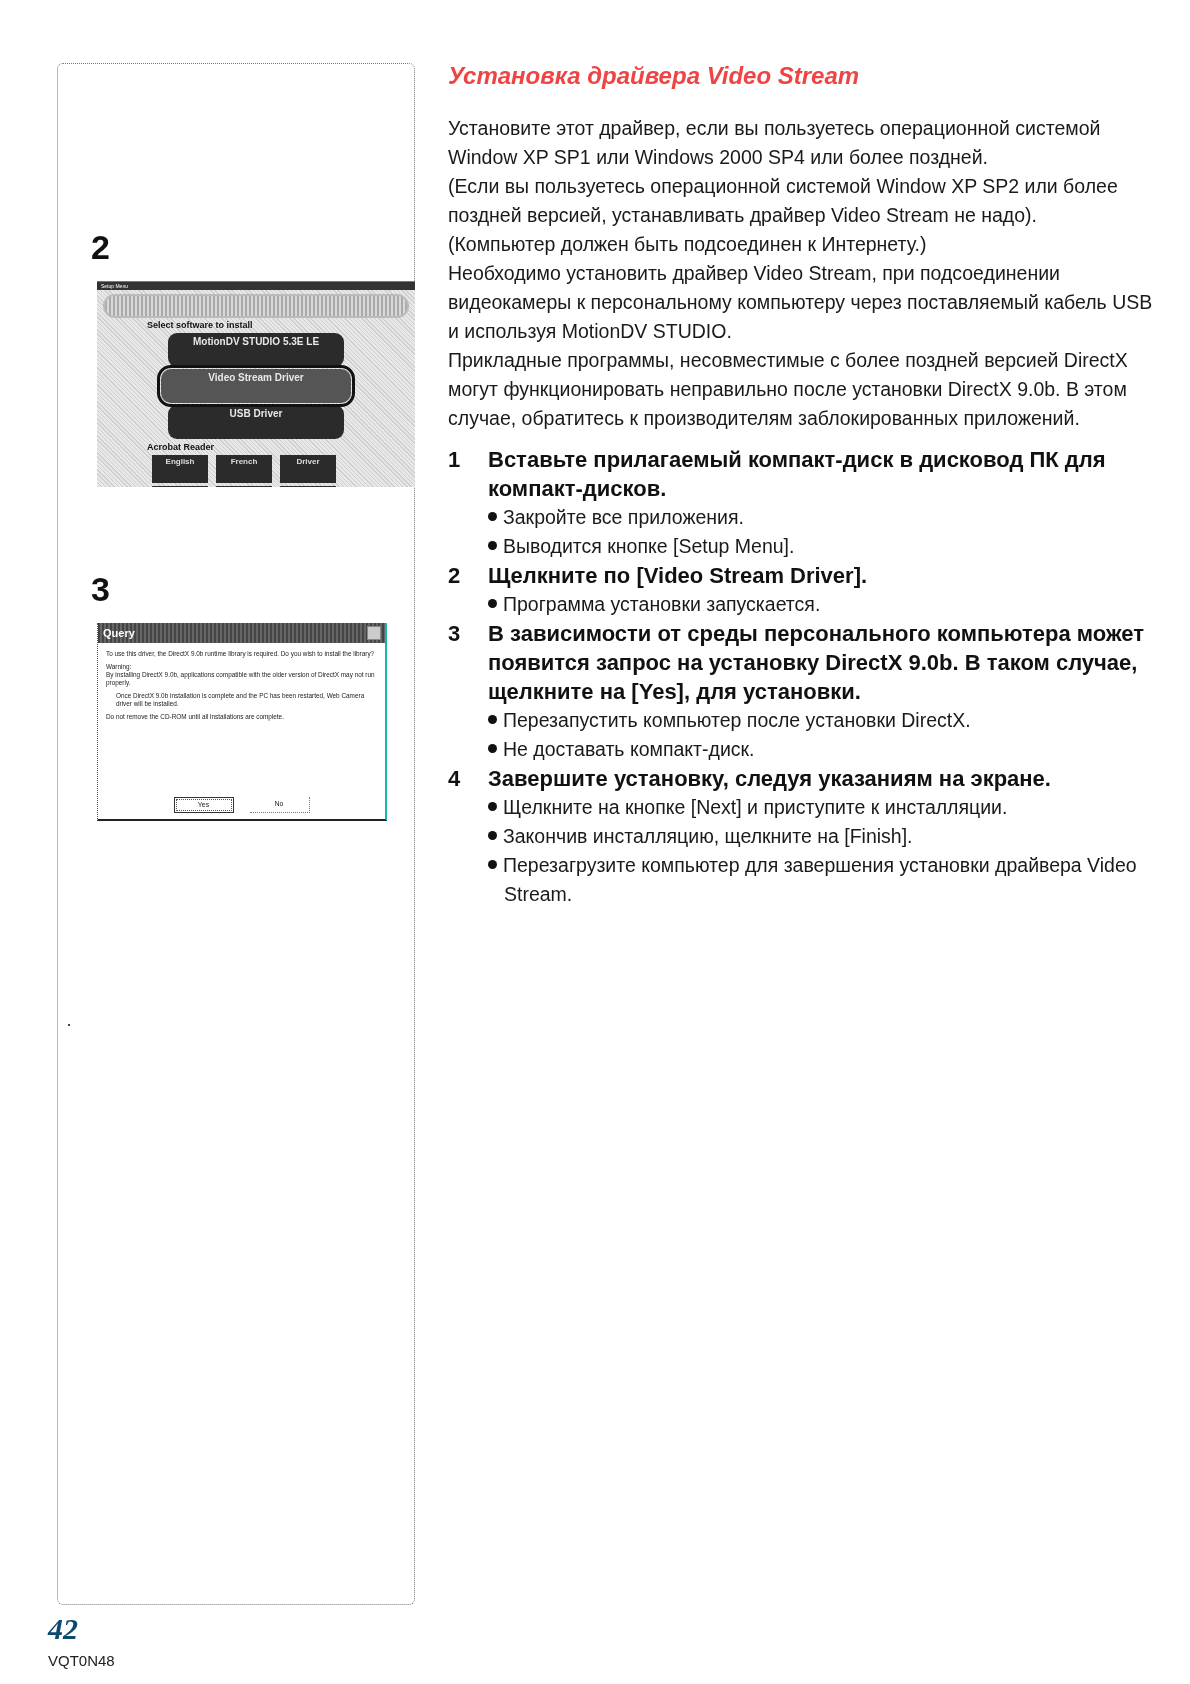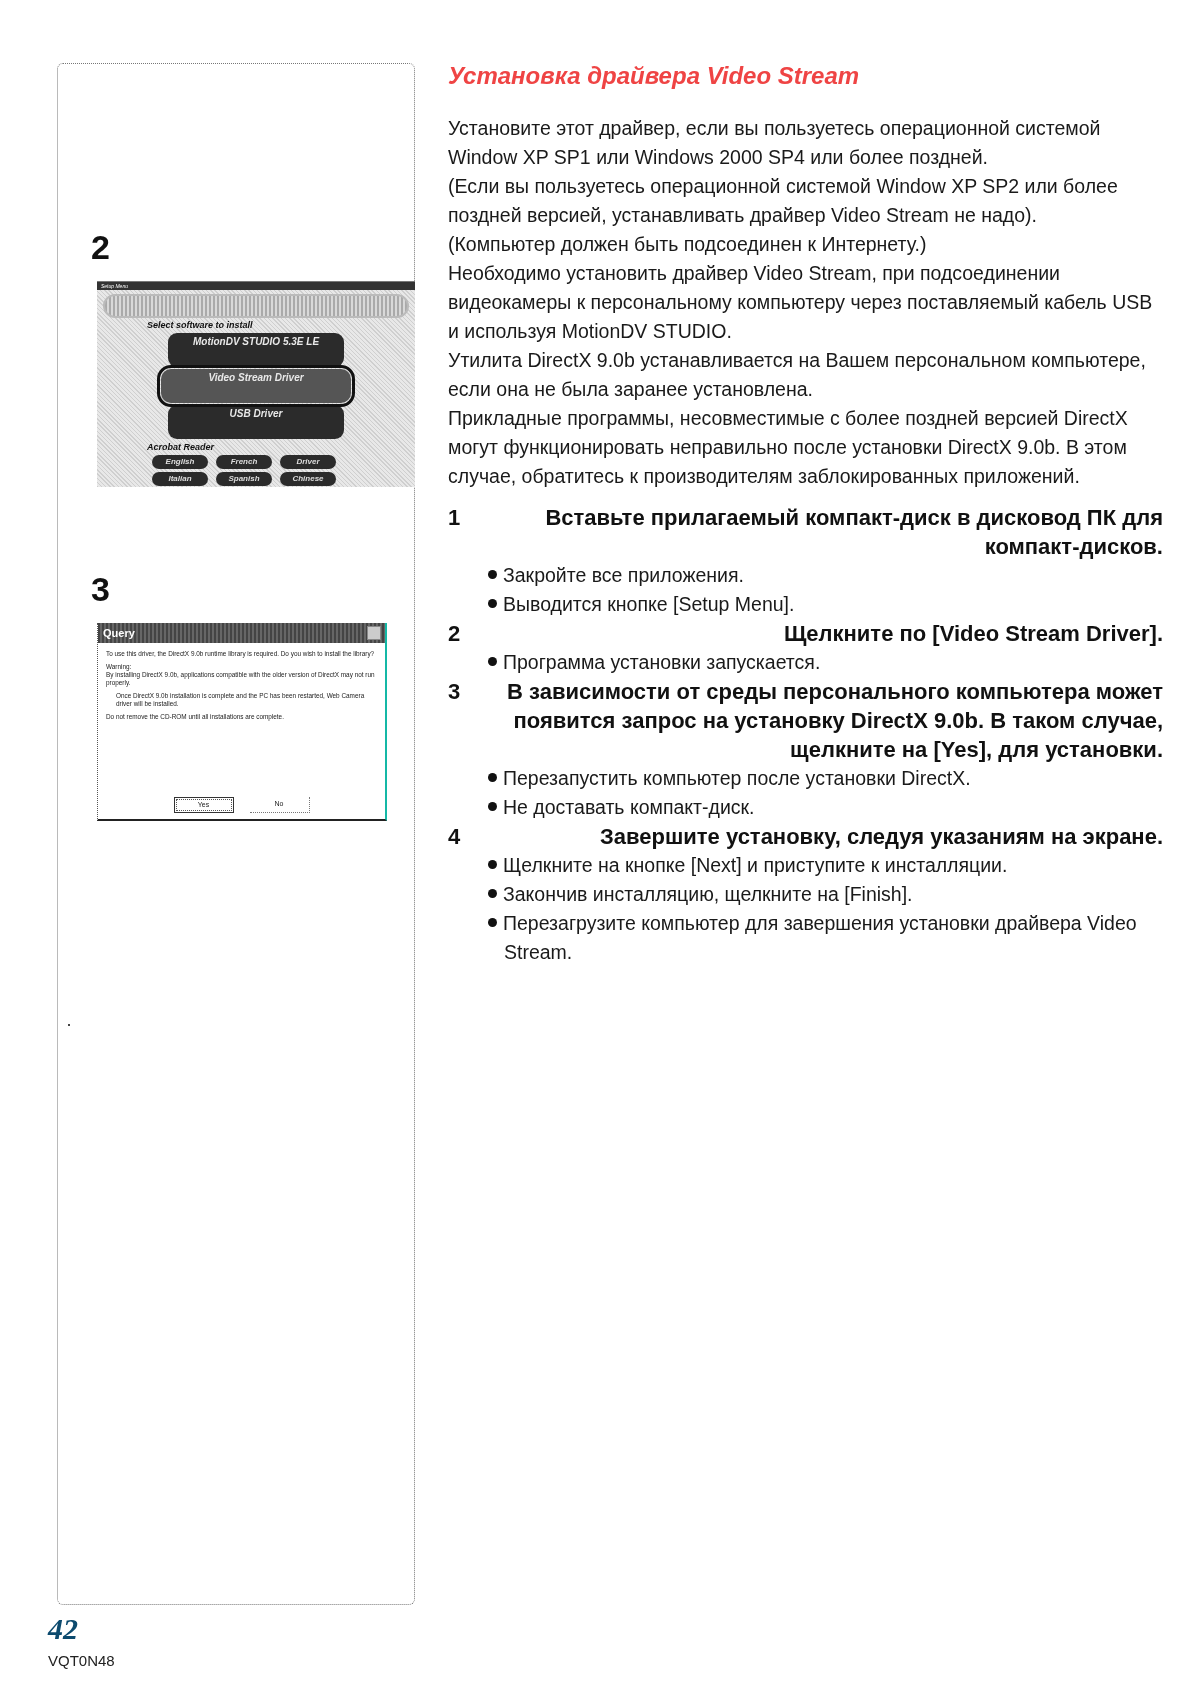--- a/index.html
+++ b/index.html
@@ -29,21 +29,20 @@
 
     
     .setup-shot {
       position: absolute; left: 97px; top: 281px;
       width: 318px; height: 206px;
       background:
         repeating-linear-gradient(45deg, #cfcfcf 0 1px, #e8e8e8 1px 3px),
         #ddd;
       border-top: 1px solid #777;
       overflow: hidden;
-      font-style: italic;
     }
     .setup-titlebar {
       height: 8px; background: #333;
       font-size: 5px; color: #fff; padding-left: 4px; line-height: 8px;
     }
     .setup-banner {
       margin: 4px 6px 0 6px; height: 24px;
       border: 2px solid #bbb; border-radius: 12px;
       background: repeating-linear-gradient(90deg, #aaa 0 2px, #d9d9d9 2px 4px);
     }
@@ -69,21 +68,21 @@
     .lang-label {
       font-size: 9px; font-weight: bold; color: #111;
       margin-left: 50px; margin-top: 3px; line-height: 11px;
     }
     .lang-grid {
       display: grid; grid-template-columns: repeat(3, 56px);
       column-gap: 8px; row-gap: 3px;
       margin-left: 55px; margin-top: 2px;
     }
     .lang-btn {
-      height: 14px; background: #2b2b2b; border-radius: 7px;
+      height: 28px; background: #2b2b2b; border-radius: 0;
       color: #ddd; font-size: 8px; font-weight: bold;
       text-align: center; line-height: 14px;
     }
     .browse-btn {
       margin-left: 55px; margin-top: 3px;
       width: 56px; height: 14px; background: #2b2b2b; border-radius: 7px;
       color: #ddd; font-size: 8px; font-weight: bold;
       line-height: 14px;
     }
 
@@ -139,21 +138,21 @@
     .intro p {
       font-size: 19.5px; line-height: 29px; color: #1a1a1a;
     }
     .steps { margin-top: 12px; }
     .step { position: relative; padding-left: 40px; }
     .step-index {
       position: absolute; left: 0; top: 0;
       font-weight: bold; font-size: 22px; line-height: 29px;
     }
     .step-head {
-      font-weight: bold; font-size: 22px; line-height: 29px; color: #111; text-align: right;
+      font-weight: bold; font-size: 22px; line-height: 29px; color: #111;
     }
     .bullets { list-style: none; }
     .bullets li {
       font-size: 19.5px; line-height: 29px; color: #1a1a1a;
       padding-left: 16px; text-indent: -16px;
     }
     .bullet-dot {
       display: inline-block; width: 9px; height: 9px;
       background: #111; border-radius: 50%;
       margin-right: 6px; vertical-align: middle; position: relative; top: -2px;
@@ -227,21 +226,20 @@
   <div class="stray-dot"></div>
 
   <div class="content">
     <h1 class="title">Установка драйвера Video Stream</h1>
 
     <div class="intro">
       <p>Установите этот драйвер, если вы пользуетесь операционной системой Window XP SP1 или Windows 2000 SP4 или более поздней.</p>
       <p>(Если вы пользуетесь операционной системой Window XP SP2 или более поздней версией, устанавливать драйвер Video Stream не надо).</p>
       <p>(Компьютер должен быть подсоединен к Интернету.)</p>
       <p>Необходимо установить драйвер Video Stream, при подсоединении видеокамеры к персональному компьютеру через поставляемый кабель USB и используя MotionDV STUDIO.</p>
-      <p>Утилита DirectX 9.0b устанавливается на Вашем персональном компьютере, если она не была заранее установлена.</p>
       <p>Прикладные программы, несовместимые с более поздней версией DirectX могут функционировать неправильно после установки DirectX 9.0b. В этом случае, обратитесь к производителям заблокированных приложений.</p>
     </div>
 
     <div class="steps">
       <div class="step">
         <span class="step-index">1</span>
         <div class="step-head">Вставьте прилагаемый компакт-диск в дисковод ПК для компакт-дисков.</div>
         <ul class="bullets">
           <li><span class="bullet-dot"></span><span>Закройте все приложения.</span></li>
           <li><span class="bullet-dot"></span><span>Выводится кнопке [Setup Menu].</span></li>

